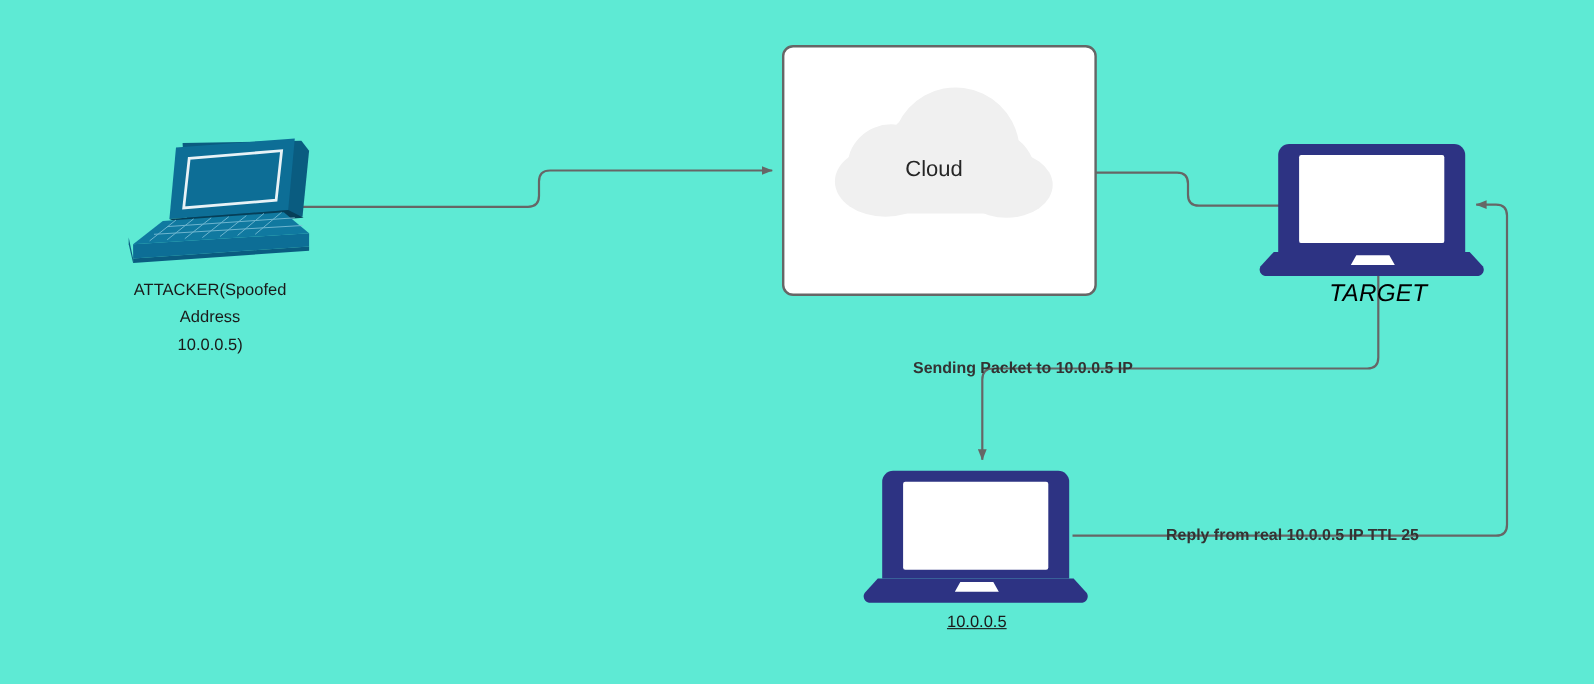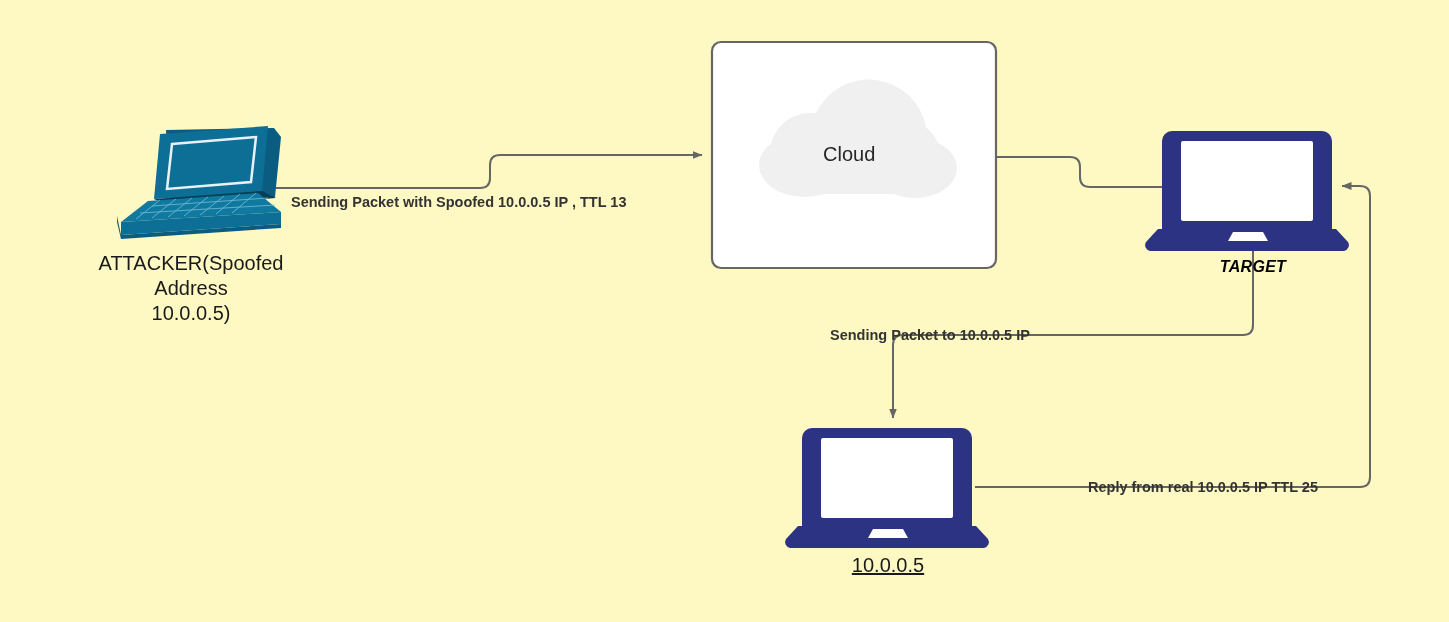--- a/index.html
+++ b/index.html
@@ -4,45 +4,45 @@
 <style>
   html, body {
     margin: 0;
     padding: 0;
     background: #ffffff;
   }
   #canvas {
     position: relative;
     width: 1449px;
     height: 622px;
-    background: #fef9c3;
+    background: #5eead4;
     font-family: "Liberation Sans", sans-serif;
     overflow: hidden;
   }
   svg.layer {
     position: absolute;
     top: 0;
     left: 0;
     width: 1449px;
     height: 622px;
     overflow: visible;
   }
   .node-label {
     position: absolute;
     color: #1a1a1a;
-    font-size: 20px;
+    font-size: 15px;
     line-height: 25px;
     text-align: center;
     white-space: pre-line;
     font-family: "Liberation Sans", sans-serif;
   }
   .target-label {
-    font-weight: bold;
+    font-weight: normal;
     font-style: italic;
-    font-size: 16px;
+    font-size: 22px;
     color: #000000;
     letter-spacing: 0.3px;
   }
   .edge-label {
     position: absolute;
     font-weight: bold;
     font-size: 14.5px;
     color: #333333;
     white-space: nowrap;
     font-family: "Liberation Sans", sans-serif;
@@ -151,19 +151,18 @@
     <g>
       <path d="M812,428 h150 a10,10 0 0 1 10,10 v88 h-170 v-88 a10,10 0 0 1 10,-10 z" fill="#2d3383"></path>
       <rect x="821" y="438" width="132" height="80" rx="2" fill="#ffffff"></rect>
       <path d="M798,526 h178 l12,13 a6,6 0 0 1 -4,9 h-194 a6,6 0 0 1 -4,-9 z" fill="#2d3383"></path>
       <path d="M873,529 h30 l5,9 h-40 z" fill="#ffffff"></path>
     </g>
   </svg>
 
   <div class="node-label" style="left:823px; top:553px; width:130px;text-decoration:underline;">10.0.0.5</div>
 
-  <div class="edge-label" style="left:291px; top:194px;">Sending Packet with Spoofed 10.0.0.5 IP , TTL 13</div>
 
   <div class="edge-label" style="left:830px; top:327px;">Sending Packet to 10.0.0.5 IP</div>
 
-  <div class="edge-label" style="left:1060px; top:479px;margin-left:28px;">Reply from real 10.0.0.5 IP TTL 25</div>
+  <div class="edge-label" style="left:1060px; top:479px;">Reply from real 10.0.0.5 IP TTL 25</div>
 
 </div>
 
 </body></html>

